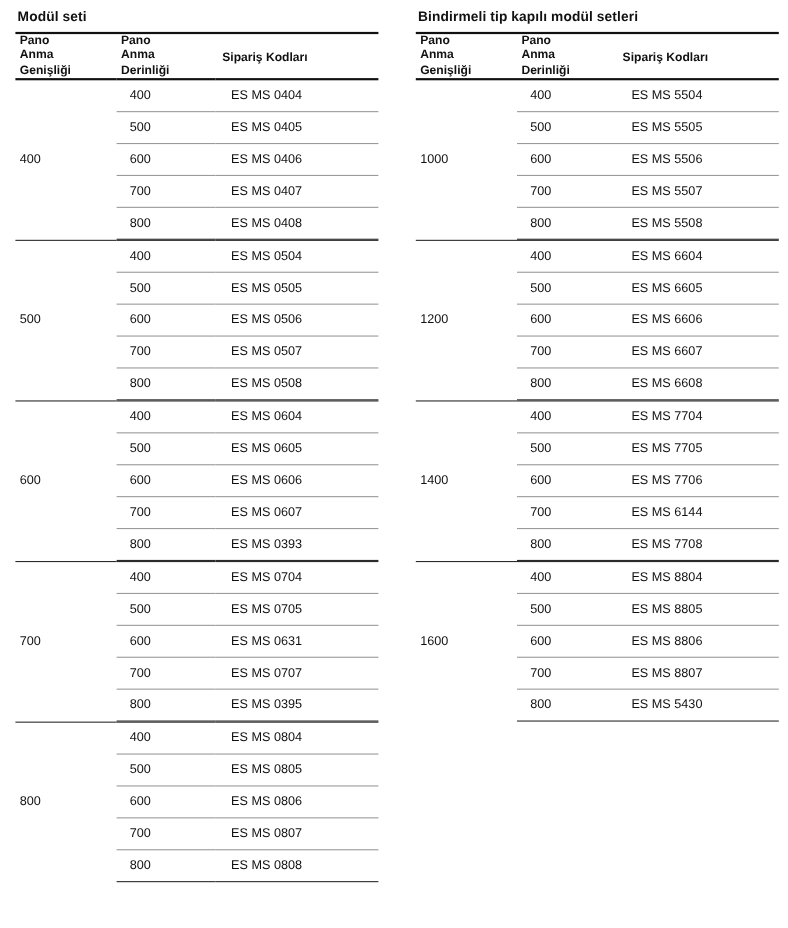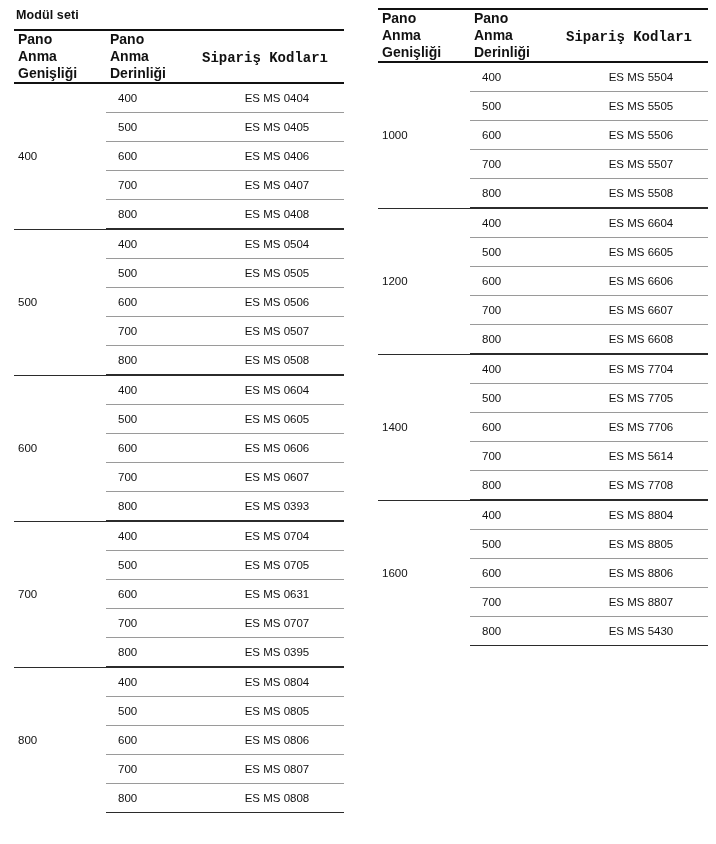--- a/index.html
+++ b/index.html
@@ -48,32 +48,32 @@
     table-layout: fixed;
   }
   table.matrix td, table.matrix th {
     padding: 0;
     vertical-align: middle;
   }
   .colw1 { width: 92px; }
   .colw2 { width: 90px; }
   .colw3 { width: 148px; }
   thead th {
-    font-size: 14px;
+    font-size: 11px;
     font-weight: bold;
     text-align: left;
     line-height: 1.22;
     padding: 9px 0 10px 0;
     color: #111;
     vertical-align: top;
   }
   thead th .hl { display: block; }
   thead th.h1 { padding-left: 4px; }
   thead th.h2 { padding-left: 4px; }
-  thead th.h3 { padding-left: 6px; padding-top: 4px; font-family: Liberation Mono, monospace; }
+  thead th.h3 { padding-left: 6px; padding-top: 4px; }
   .head-rule td {
     border-bottom: 2.5px solid #111;
     height: 0;
     font-size: 0;
     line-height: 0;
   }
   tbody tr.data td {
     height: 28px;
     font-size: 11.5px;
     color: #111;
@@ -86,21 +86,20 @@
     text-align: left;
   }
   tbody tr.data td.groupend {
     border-bottom: 1px solid #2b2b2b;
   }
   tbody tr.data td.depth {
     padding-left: 12px;
   }
   tbody tr.data td.code {
     padding-left: 14px;
-    text-align: center;
   }
   tbody tr.groupsep td {
     border-bottom: 1.6px solid #2b2b2b;
     height: 0;
     font-size: 0;
     line-height: 0;
   }
 </style>
 </head>
 <body>
@@ -257,20 +256,21 @@
           </tr>
           <tr class="data">
             <td class="depth groupend">800</td>
             <td class="code groupend">ES MS 0808</td>
           </tr>
         </tbody>
       </table>
     </div>
 
     <div class="col">
+      <div class="tbl-title">Bindirmeli tip kapılı modül setleri</div>
       <div class="rule-heavy"></div>
       <table class="matrix">
         <colgroup>
           <col class="colw1">
             <col class="colw2">
             <col class="colw3">
         </colgroup>
         <thead>
           <tr>
             <th class="h1">
@@ -350,21 +350,21 @@
           <tr class="data">
             <td class="depth">500</td>
             <td class="code">ES MS 7705</td>
           </tr>
           <tr class="data">
             <td class="depth">600</td>
             <td class="code">ES MS 7706</td>
           </tr>
           <tr class="data">
             <td class="depth">700</td>
-            <td class="code">ES MS 5614</td>
+            <td class="code">ES MS 6144</td>
           </tr>
           <tr class="data">
             <td class="depth groupend">800</td>
             <td class="code groupend">ES MS 7708</td>
           </tr>
           <tr class="groupsep">
               <td colspan="3"></td>
             </tr>
 
           <tr class="data">

